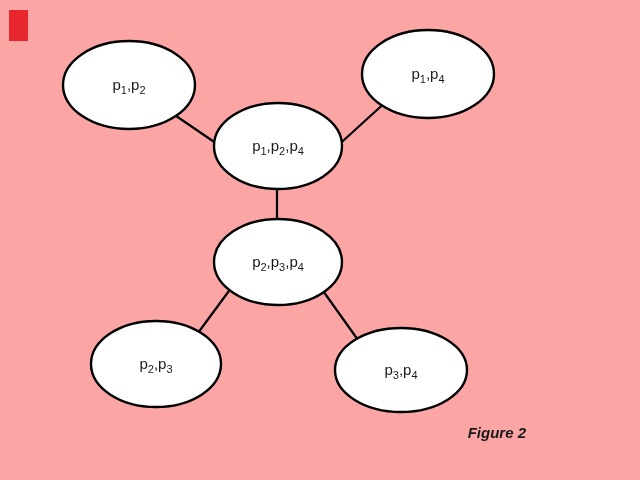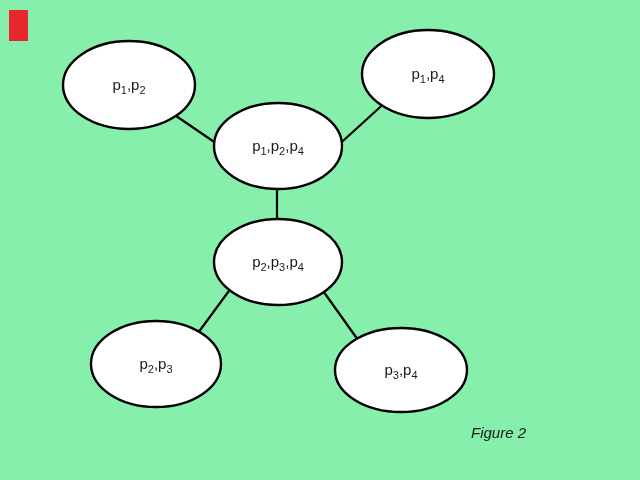--- a/index.html
+++ b/index.html
@@ -25,30 +25,30 @@
   #diagram-svg {
     position: absolute;
     left: 0;
     top: 0;
   }
   #figure-caption {
     position: absolute;
     top: 424px;
     right: 114px;
     font-size: 15px;
-    font-weight: normal;
+    font-weight: bold;
     font-style: italic;
     color: #111111;
     white-space: nowrap;
   }
 </style>
 </head>
 <body>
 
-<div id="stage" style="background: #86efac;">
+<div id="stage" style="background: #fca5a5;">
   <div id="red-marker" style="background: rgb(232, 38, 45);"></div>
   <svg id="diagram-svg" width="640" height="480" viewBox="0 0 640 480">
       <line x1="160" y1="105" x2="226" y2="150" stroke="#000000" stroke-width="2.2" stroke-linecap="round"></line>
       <line x1="389" y1="99" x2="333" y2="150" stroke="#000000" stroke-width="2.2" stroke-linecap="round"></line>
       <line x1="277" y1="185" x2="277" y2="225" stroke="#000000" stroke-width="2.2" stroke-linecap="round"></line>
       <line x1="237" y1="280" x2="195" y2="337" stroke="#000000" stroke-width="2.2" stroke-linecap="round"></line>
       <line x1="316" y1="281" x2="363" y2="347" stroke="#000000" stroke-width="2.2" stroke-linecap="round"></line>
       <g>
         <ellipse cx="129" cy="85" rx="66" ry="44" fill="#ffffff" stroke="#000000" stroke-width="2.4"></ellipse>
         <text x="129" y="90" text-anchor="middle" fill="#1a1a1a" font-size="15" font-family="&quot;Liberation Sans&quot;, sans-serif"><tspan>p</tspan><tspan font-size="11" dy="4">1</tspan><tspan dy="-4">​</tspan><tspan>,p</tspan><tspan font-size="11" dy="4">2</tspan><tspan dy="-4">​</tspan></text>

